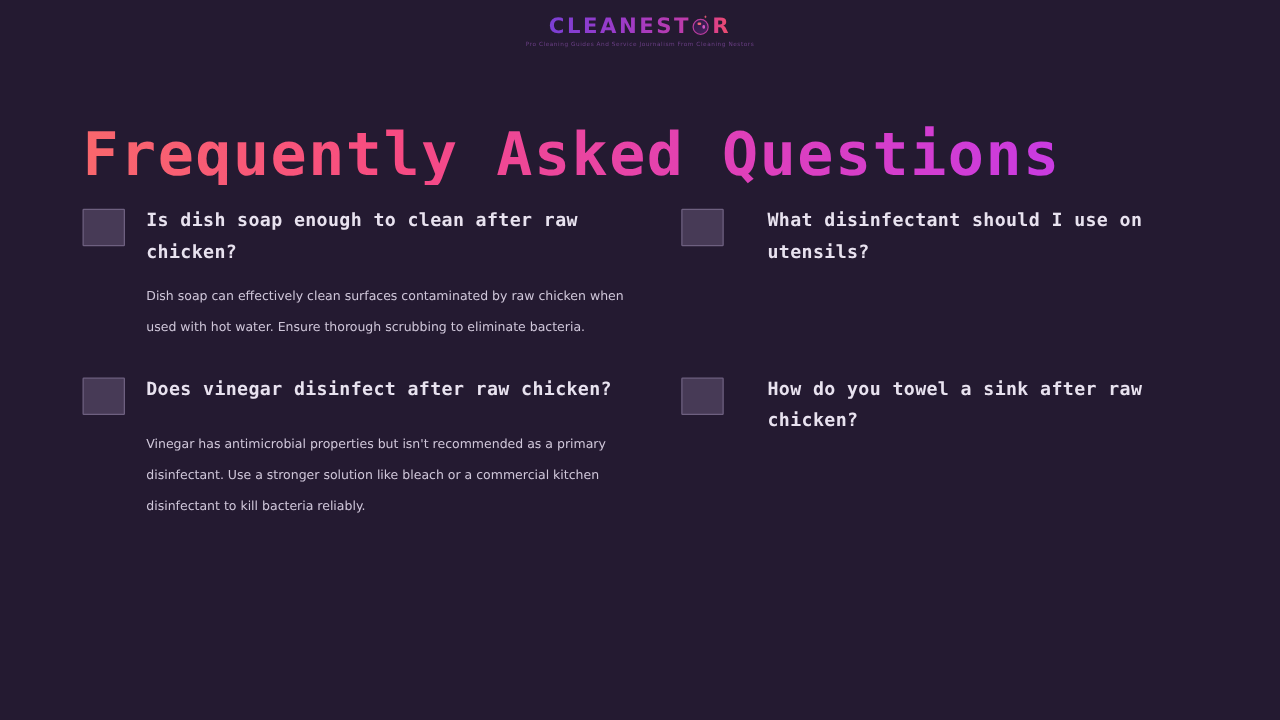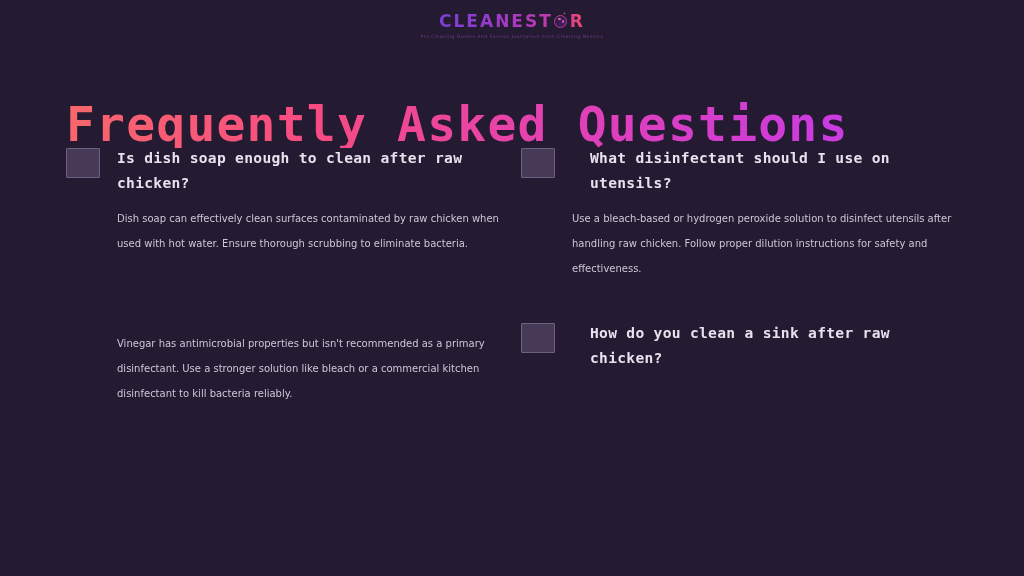--- a/index.html
+++ b/index.html
@@ -106,28 +106,29 @@
     background: linear-gradient(90deg, #f9676c 0%, #f74b82 32%, #e040b8 66%, #c93be2 100%);
     -webkit-background-clip: text;
     background-clip: text;
     color: transparent;
     white-space: nowrap;
   }
 
   
   .faq-grid {
     position: absolute;
-    top: 145px;
+    top: 164px;
     left: 66px;
     width: 910px;
     display: grid;
     grid-template-columns: 455px 455px;
     grid-template-rows: auto auto;
     row-gap: 39px;
     column-gap: 0px;
+    gap: 24px;
   }
   .faq-item {
     width: 440px;
   }
   .faq-head {
     display: flex;
     align-items: flex-start;
   }
   .faq-icon-box {
     flex: 0 0 auto;
@@ -189,27 +190,30 @@
       <p class="faq-question">Is dish soap enough to clean after raw chicken?</p>
     </div>
     <p class="faq-answer">Dish soap can effectively clean surfaces contaminated by raw chicken when used with hot water. Ensure thorough scrubbing to eliminate bacteria.</p>
   </div>
 
   <div class="faq-item col-right">
     <div class="faq-head">
       <div class="faq-icon-box"></div>
       <p class="faq-question">What disinfectant should I use on utensils?</p>
     </div>
-    <p class="faq-answer">Use a bleach-based or hydrogen peroxide solution to disinfect utensils after handling raw chicken. Follow proper dilution instructions for safety and effectiveness.</p>
   </div>
 
   <div class="faq-item col-left">
+    <div class="faq-head">
+      <div class="faq-icon-box"></div>
+      <p class="faq-question">Does vinegar disinfect after raw chicken?</p>
+    </div>
     <p class="faq-answer">Vinegar has antimicrobial properties but isn't recommended as a primary disinfectant. Use a stronger solution like bleach or a commercial kitchen disinfectant to kill bacteria reliably.</p>
   </div>
 
   <div class="faq-item col-right">
     <div class="faq-head">
       <div class="faq-icon-box"></div>
-      <p class="faq-question">How do you clean a sink after raw chicken?</p>
+      <p class="faq-question">How do you towel a sink after raw chicken?</p>
     </div>
   </div>
 
 </div>
 
 </body></html>

